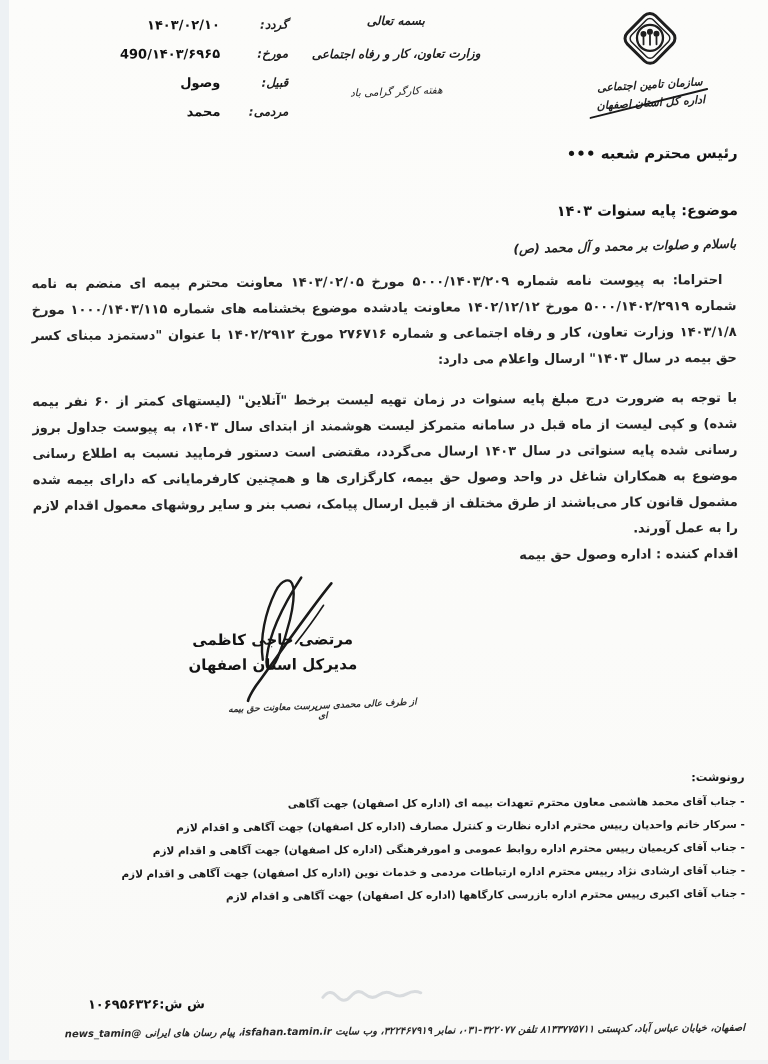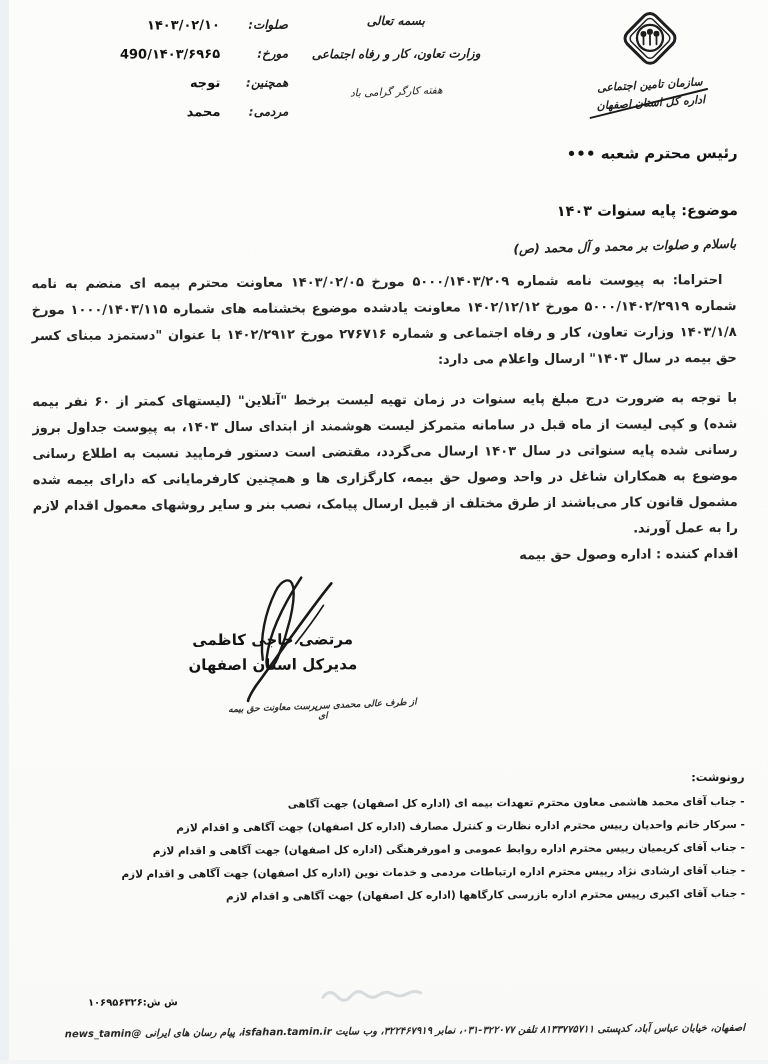--- a/index.html
+++ b/index.html
@@ -65,21 +65,21 @@
   .sig-scribble { position:absolute; top:573px; left:235px; pointer-events:none; }
 
   
   .cc-block { position:absolute; top:772px; right:25px; left:40px; direction:rtl;
               text-align:right; color:#1a1a1a; }
   .cc-head  { font-size:11.5px; font-weight:bold; margin-bottom:6px; }
   .cc-item  { font-size:10.5px; font-weight:bold; line-height:23px; }
 
   
   .tracking { position:absolute; top:995px; left:85px; direction:rtl;
-              font-size:10px; font-weight:bold; color:#141414; letter-spacing:0.5px; }
+              font-size:13px; font-weight:bold; color:#141414; letter-spacing:0.5px; }
   .faint-stamp { position:absolute; top:983px; left:318px; opacity:0.65; }
   .footer-line { position:absolute; top:1025px; left:98px; right:26px; direction:rtl;
                  text-align:center; font-size:10px; font-weight:bold; font-style:italic;
                  color:#282828; transform:rotate(-0.2deg); white-space:nowrap; }
 </style>
 </head>
 <body>
 
 <div id="page">
   <div id="scan-edge-left"></div>
@@ -111,30 +111,30 @@
     </div>
 
     <div class="center-block">
       <div class="bismillah">بسمه تعالی</div>
       <div class="ministry">وزارت تعاون، کار و رفاه اجتماعی</div>
       <div class="slogan">هفته کارگر گرامی باد</div>
     </div>
 
     <div class="fields-block">
       <div class="field-row">
-        <span class="f-label">صلوات:</span>
+        <span class="f-label">گردد:</span>
         <span class="f-value">۱۴۰۳/۰۲/۱۰</span>
       </div>
       <div class="field-row">
         <span class="f-label">مورخ:</span>
         <span class="f-value">490/۱۴۰۳/۶۹۶۵</span>
       </div>
       <div class="field-row">
-        <span class="f-label">همچنین:</span>
-        <span class="f-value">توجه</span>
+        <span class="f-label">قبیل:</span>
+        <span class="f-value">وصول</span>
       </div>
       <div class="field-row">
         <span class="f-label">مردمی:</span>
         <span class="f-value">محمد</span>
       </div>
     </div>
 
     <div class="recipient">رئیس محترم شعبه •••</div>
     <div class="subject">موضوع: پایه سنوات ۱۴۰۳</div>
     <div class="salutation">باسلام و صلوات بر محمد و آل محمد (ص)</div>

